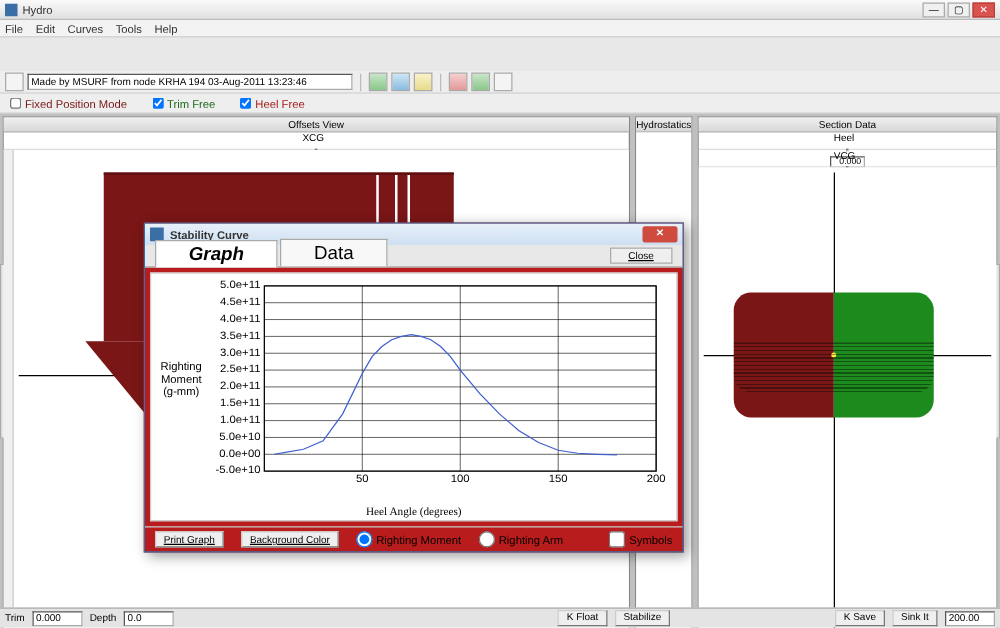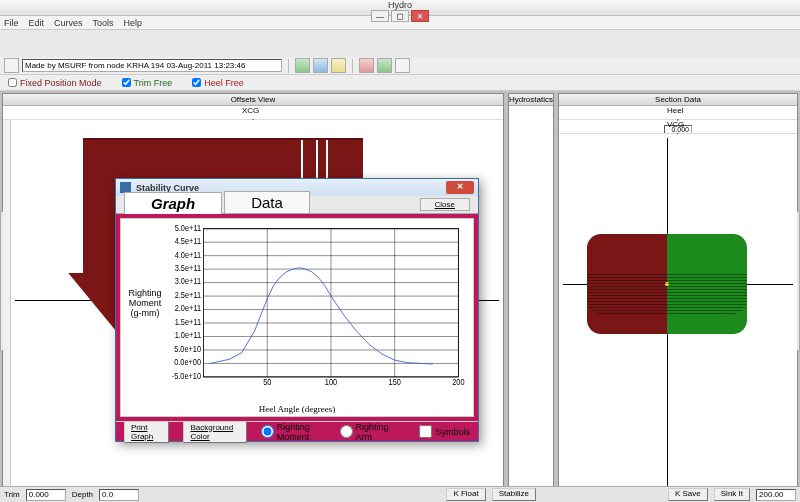--- a/index.html
+++ b/index.html
@@ -1,17 +1,17 @@
 <!DOCTYPE html>
 <html><head>
 <meta charset="utf-8">
 <style>
 * { box-sizing: border-box; margin: 0; padding: 0; font-family: Tahoma, sans-serif; font-size: 9px; }
 body { background: #e8e8e8; width: 800px; height: 502px; overflow: hidden; position: relative; }
-.titlebar { background: linear-gradient(#fafafa, #e0e0e0); height: 16px; display: flex; align-items: center; padding: 0 4px; border-bottom: 1px solid #bbb; flex-direction: column; }
+.titlebar { background: linear-gradient(#fafafa, #e0e0e0); height: 16px; display: flex; align-items: center; padding: 0 4px; border-bottom: 1px solid #bbb; }
 .titlebar .icon { width: 10px; height: 10px; background: #3b6ea5; margin-right: 4px; }
 .titlebar .title { flex: 1; color: #333; }
 .win-controls { display: flex; gap: 2px; }
 .win-btn { width: 18px; height: 12px; border: 1px solid #aaa; background: #f0f0f0; display: flex; align-items: center; justify-content: center; font-size: 8px; }
 .win-btn.close { background: #d9534f; color: #fff; border-color: #b73e3a; }
 .menubar { background: #f3f3f3; height: 14px; display: flex; align-items: center; padding: 0 4px; gap: 10px; border-bottom: 1px solid #ccc; }
 .menubar span { color: #333; cursor: default; }
 .toolbar { background: #eee; height: 18px; display: flex; align-items: center; padding: 0 4px; gap: 3px; border-bottom: 1px solid #ccc; margin-top: 27px; }
 .tb-field { background: #fff; border: 1px inset #aaa; height: 13px; padding: 0 2px; width: 260px; font-size: 8px; display: flex; align-items: center; }
 .tb-sep { width: 1px; height: 14px; background: #bbb; margin: 0 3px; }
@@ -46,21 +46,21 @@
 .section-ctr { position: absolute; left: 78px; top: 48px; width: 4px; height: 4px; background: #ffeb3b; border-radius: 50%; }
 .axis-line { position: absolute; background: #000; }
 .statusbar { position: absolute; bottom: 0; left: 0; right: 0; height: 16px; background: #e4e4e4; border-top: 1px solid #aaa; display: flex; align-items: center; padding: 0 4px; gap: 6px; }
 .statusbar .lbl { font-size: 8px; }
 .statusbar .fld { background: #fff; border: 1px inset #aaa; height: 12px; width: 40px; font-size: 8px; padding: 0 2px; }
 .statusbar .btn { border: 1px outset #ccc; background: #efefef; height: 13px; padding: 0 6px; font-size: 8px; }
 .statusbar .sp { flex: 1; }
 .sidetab { position: absolute; left: 0; top: 120px; width: 12px; height: 140px; background: #e8e8e8; border: 1px solid #aaa; writing-mode: vertical-rl; font-size: 7px; display: flex; align-items: center; justify-content: center; }
 .sidetab.r { left: auto; right: 0; top: 120px; }
 
-.dialog { position: absolute; left: 115px; top: 178px; width: 364px; height: 264px; background: #be185d; border: 1px solid #3b6ea5; box-shadow: 3px 3px 10px rgba(0,0,0,0.4); display: flex; flex-direction: column; }
+.dialog { position: absolute; left: 115px; top: 178px; width: 432px; height: 264px; background: #b91c1c; border: 1px solid #3b6ea5; box-shadow: 3px 3px 10px rgba(0,0,0,0.4); display: flex; flex-direction: column; }
 .dialog .dtitle { background: linear-gradient(#e8f0fa, #cddff1); height: 17px; display: flex; align-items: center; padding: 0 4px; font-size: 9px; font-weight: bold; color: #333; }
 .dialog .dtitle .di { width: 11px; height: 11px; background: #3b6ea5; margin-right: 5px; }
 .dialog .dtitle .sp { flex: 1; }
 .dialog .dtitle .xb { width: 28px; height: 13px; background: #cf4b3e; color: #fff; text-align: center; font-size: 8px; line-height: 12px; border-radius: 2px; }
 .dialog .tabs { background: #e8e8e8; height: 18px; display: flex; align-items: flex-end; padding: 0 8px; border-bottom: 1px solid #aaa; }
 .dialog .tab { border: 1px solid #aaa; border-bottom: none; background: #f8f8f8; padding: 2px 26px; font-size: 15px; margin-right: 2px; }
 .dialog .tab.active { font-weight: bold; font-style: italic; background: #fff; position: relative; top: 1px; }
 .dialog .tabs .sp { flex: 1; }
 .dialog .tabs .closebtn { border: 1px solid #aaa; background: #efefef; padding: 1px 14px; font-size: 8px; text-decoration: underline; margin-bottom: 2px; }
 .dialog .chartarea { flex: 1; background: #fff; border: 1px solid #ccc; margin: 4px; position: relative; }

